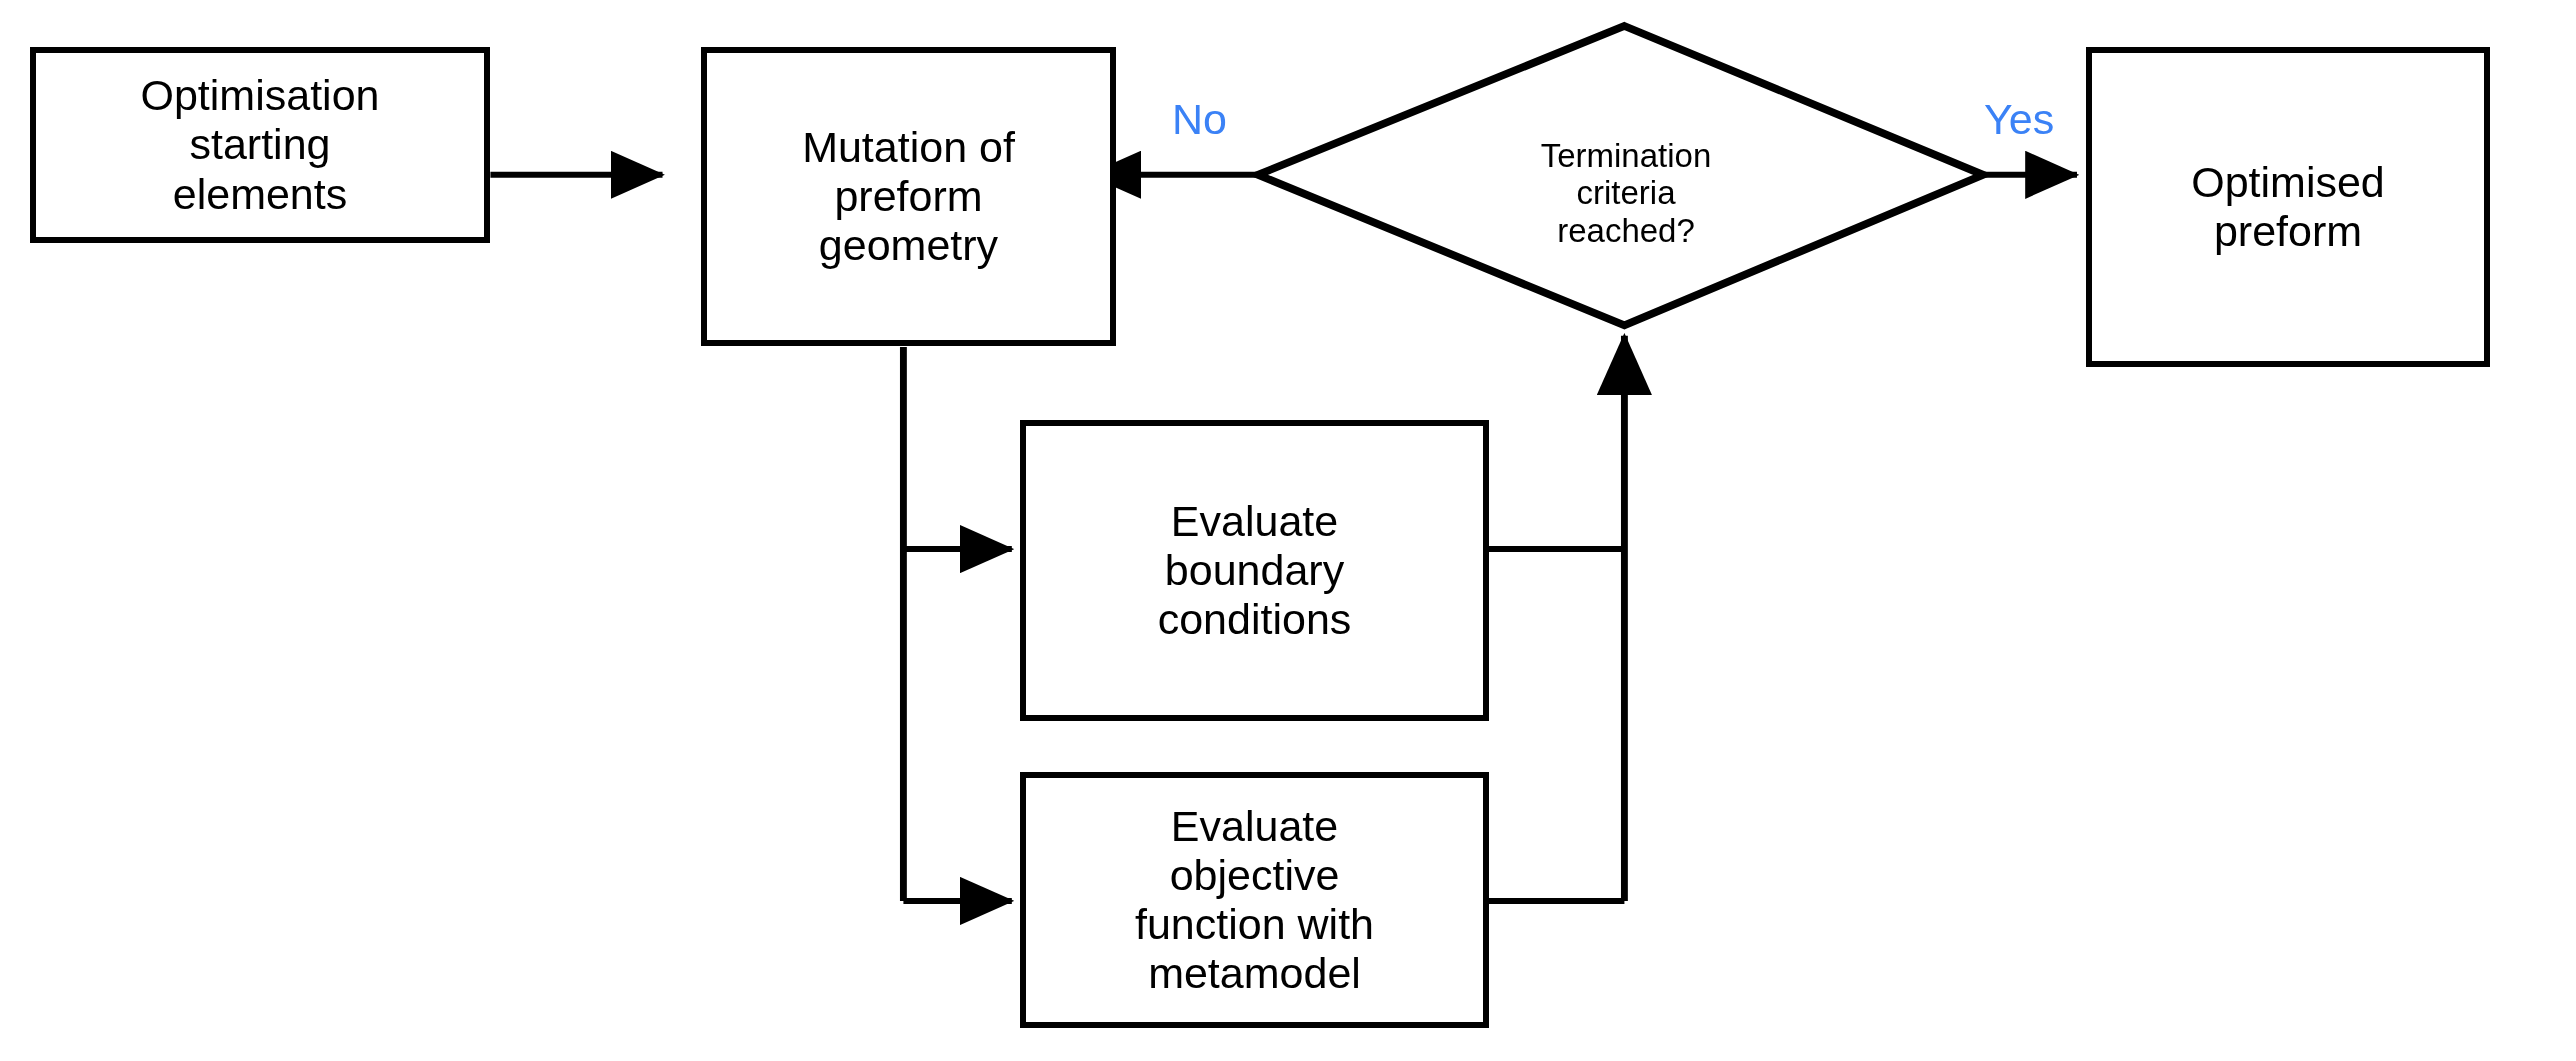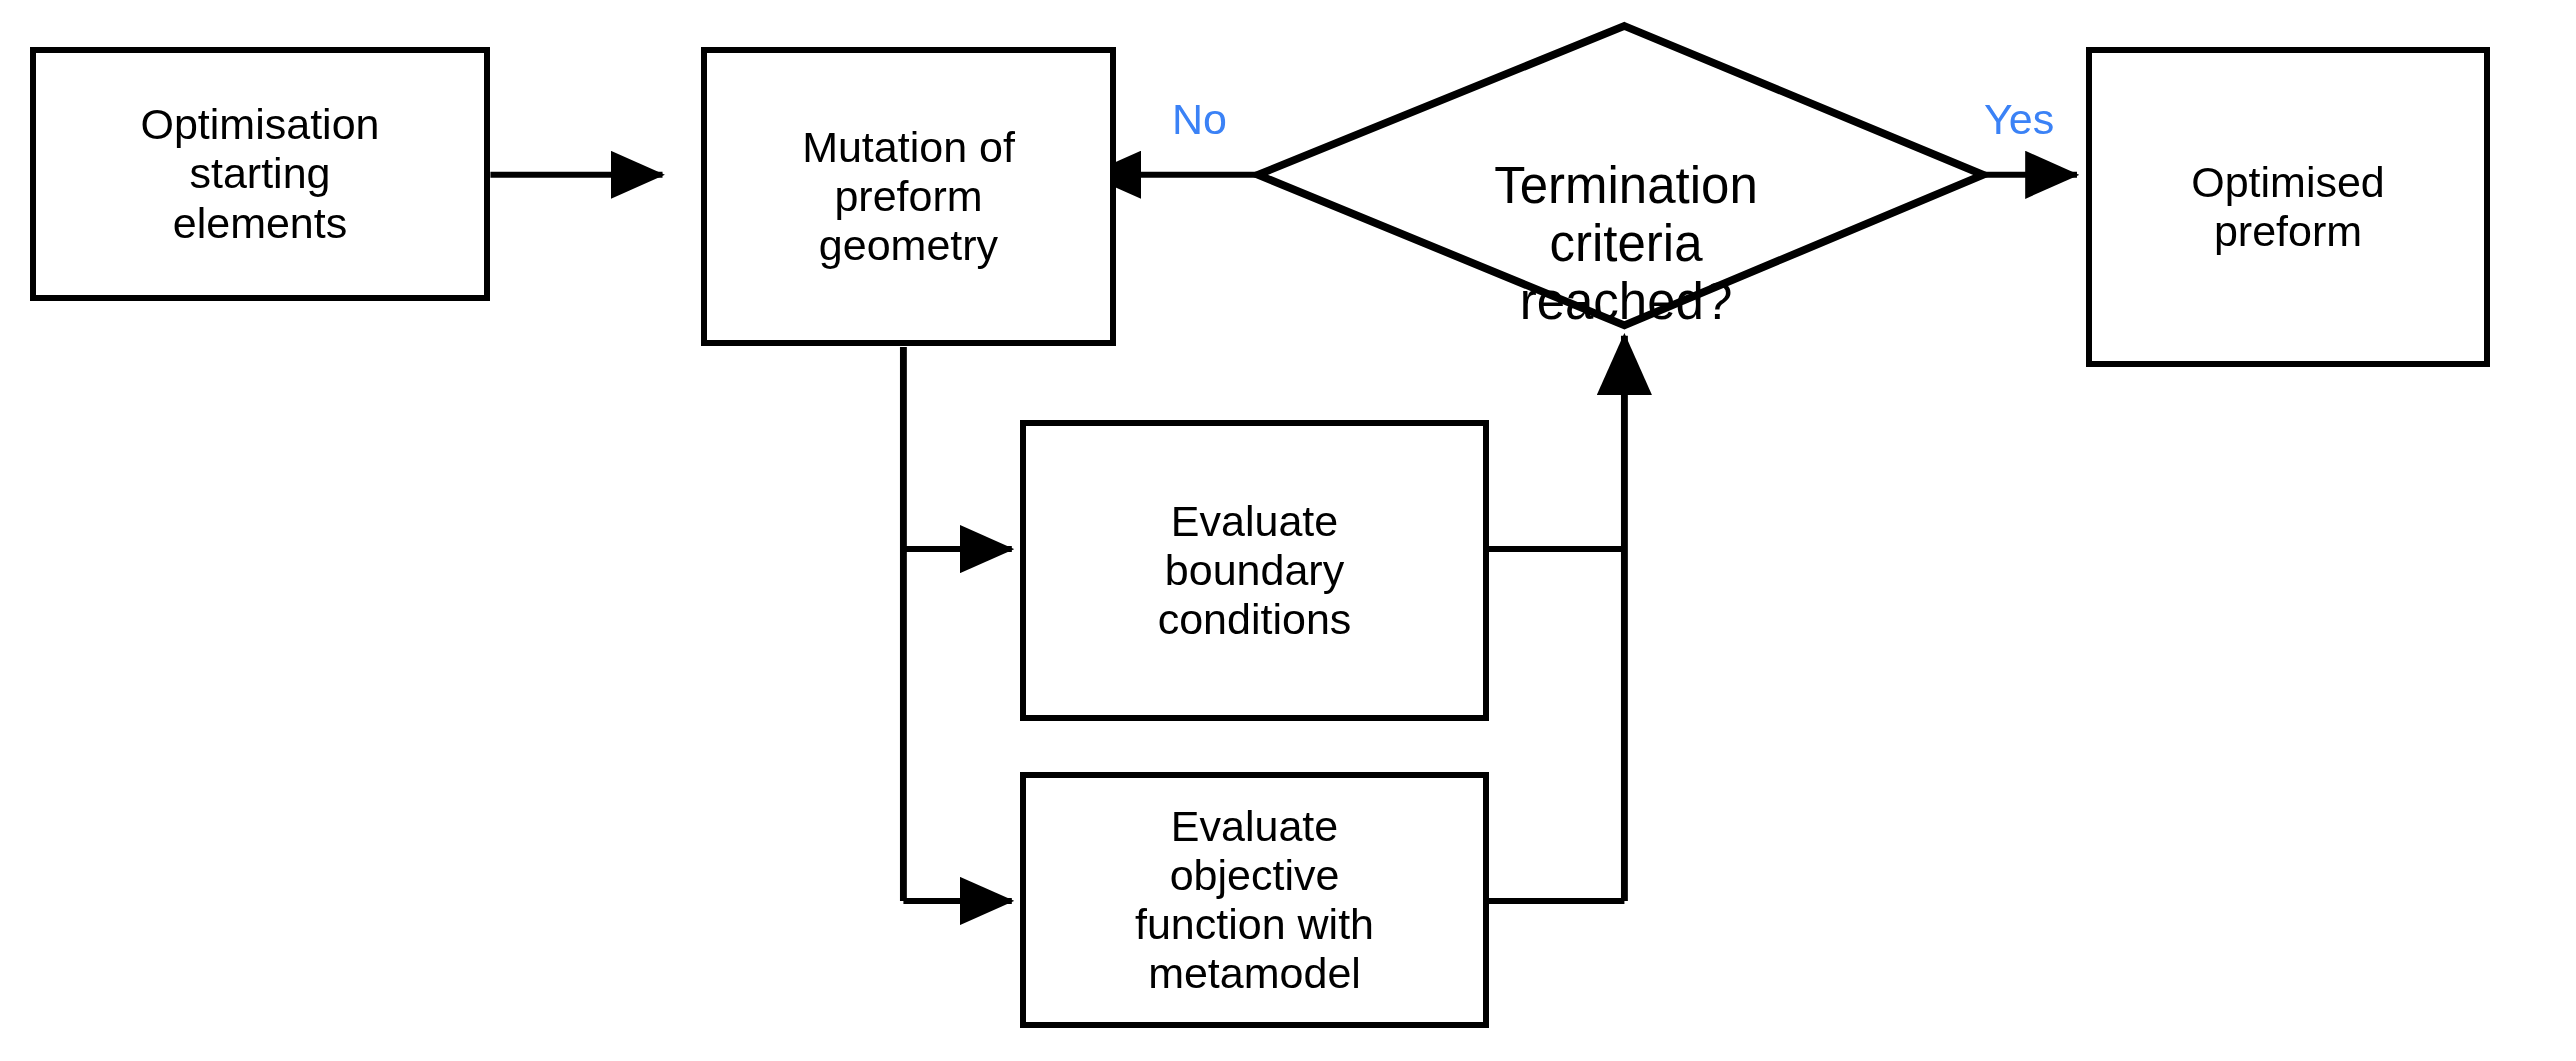--- a/index.html
+++ b/index.html
@@ -51,21 +51,21 @@
     white-space: nowrap;
     z-index: 4;
     background: transparent;
   }
   .diamond-text {
     position: absolute;
     text-align: center;
     line-height: 1.14;
     color: #000000;
     font-family: "Liberation Sans", sans-serif;
-    font-size: 51px;
+    font-size: 33px;
     font-weight: 400;
     white-space: pre-line;
     z-index: 4;
   }
 </style>
 </head>
 <body>
 
 <div id="diagram-root">
 
@@ -90,21 +90,21 @@
 
     <path d="M 1730 638 L 1888 638" fill="none" stroke="#000000" stroke-width="7"></path>
 
     <path d="M 1730 1047 L 1888 1047" fill="none" stroke="#000000" stroke-width="7"></path>
 
     <path d="M 1888 1047 L 1888 390" fill="none" stroke="#000000" stroke-width="8" marker-end="url(#arrowhead)"></path>
 
     <polygon points="1888,30 2305,203 1888,378 1462,203" fill="#ffffff" stroke="#000000" stroke-width="9" stroke-linejoin="miter"></polygon>
   </svg>
 
-  <div class="node-box" style="left:30px; top:47px; width:460px; height:254px;">
+  <div class="node-box" style="left:30px; top:47px; width:460px; height:196px;">
     <span>Optimisation
 starting
 elements</span>
   </div>
 
   <div class="node-box" style="left:669px; top:47px; width:415px; height:299px;margin-left:32px;">
     <span>Mutation of
 preform
 geometry</span>
   </div>

